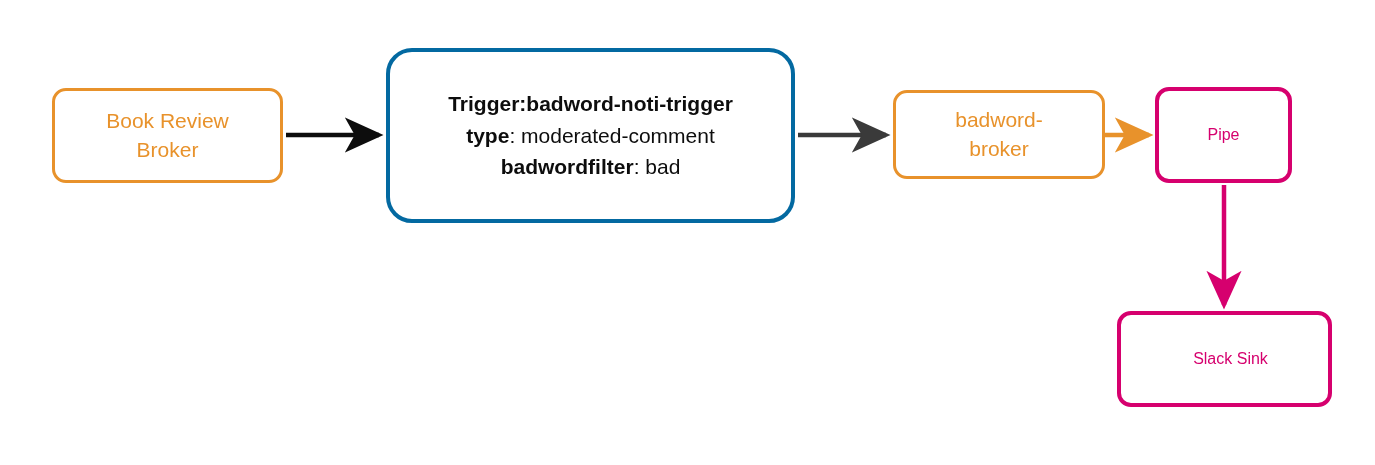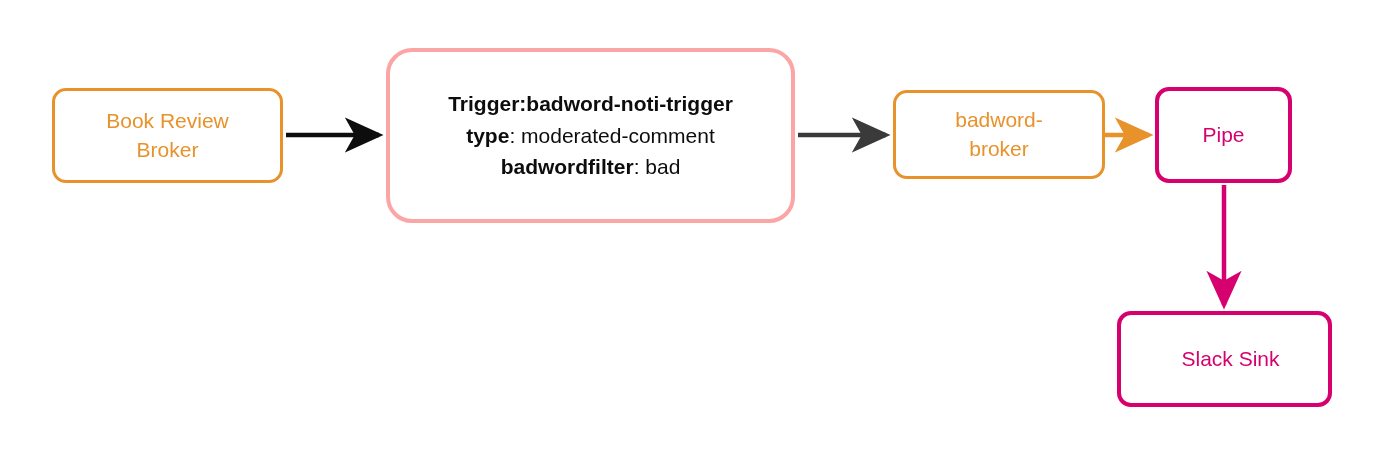--- a/index.html
+++ b/index.html
@@ -39,25 +39,25 @@
     border: 3px solid #e8922b;
     border-radius: 14px;
     color: #e8922b;
     font-size: 21px;
     line-height: 1.35;
   }
   .node-sink {
     border: 4px solid #d6006e;
     border-radius: 14px;
     color: #d6006e;
-    font-size: 21px;
+    font-size: 16px;
     line-height: 1.35;
   }
   .node-trigger {
-    border: 4px solid #fca5a5;
+    border: 4px solid #0369a1;
     border-radius: 26px;
     color: #0d0d0d;
     font-size: 21px;
     line-height: 1.52;
   }
   #node-book-review-broker {
     left: 52px;
     top: 88px;
     width: 231px;
     height: 95px;

